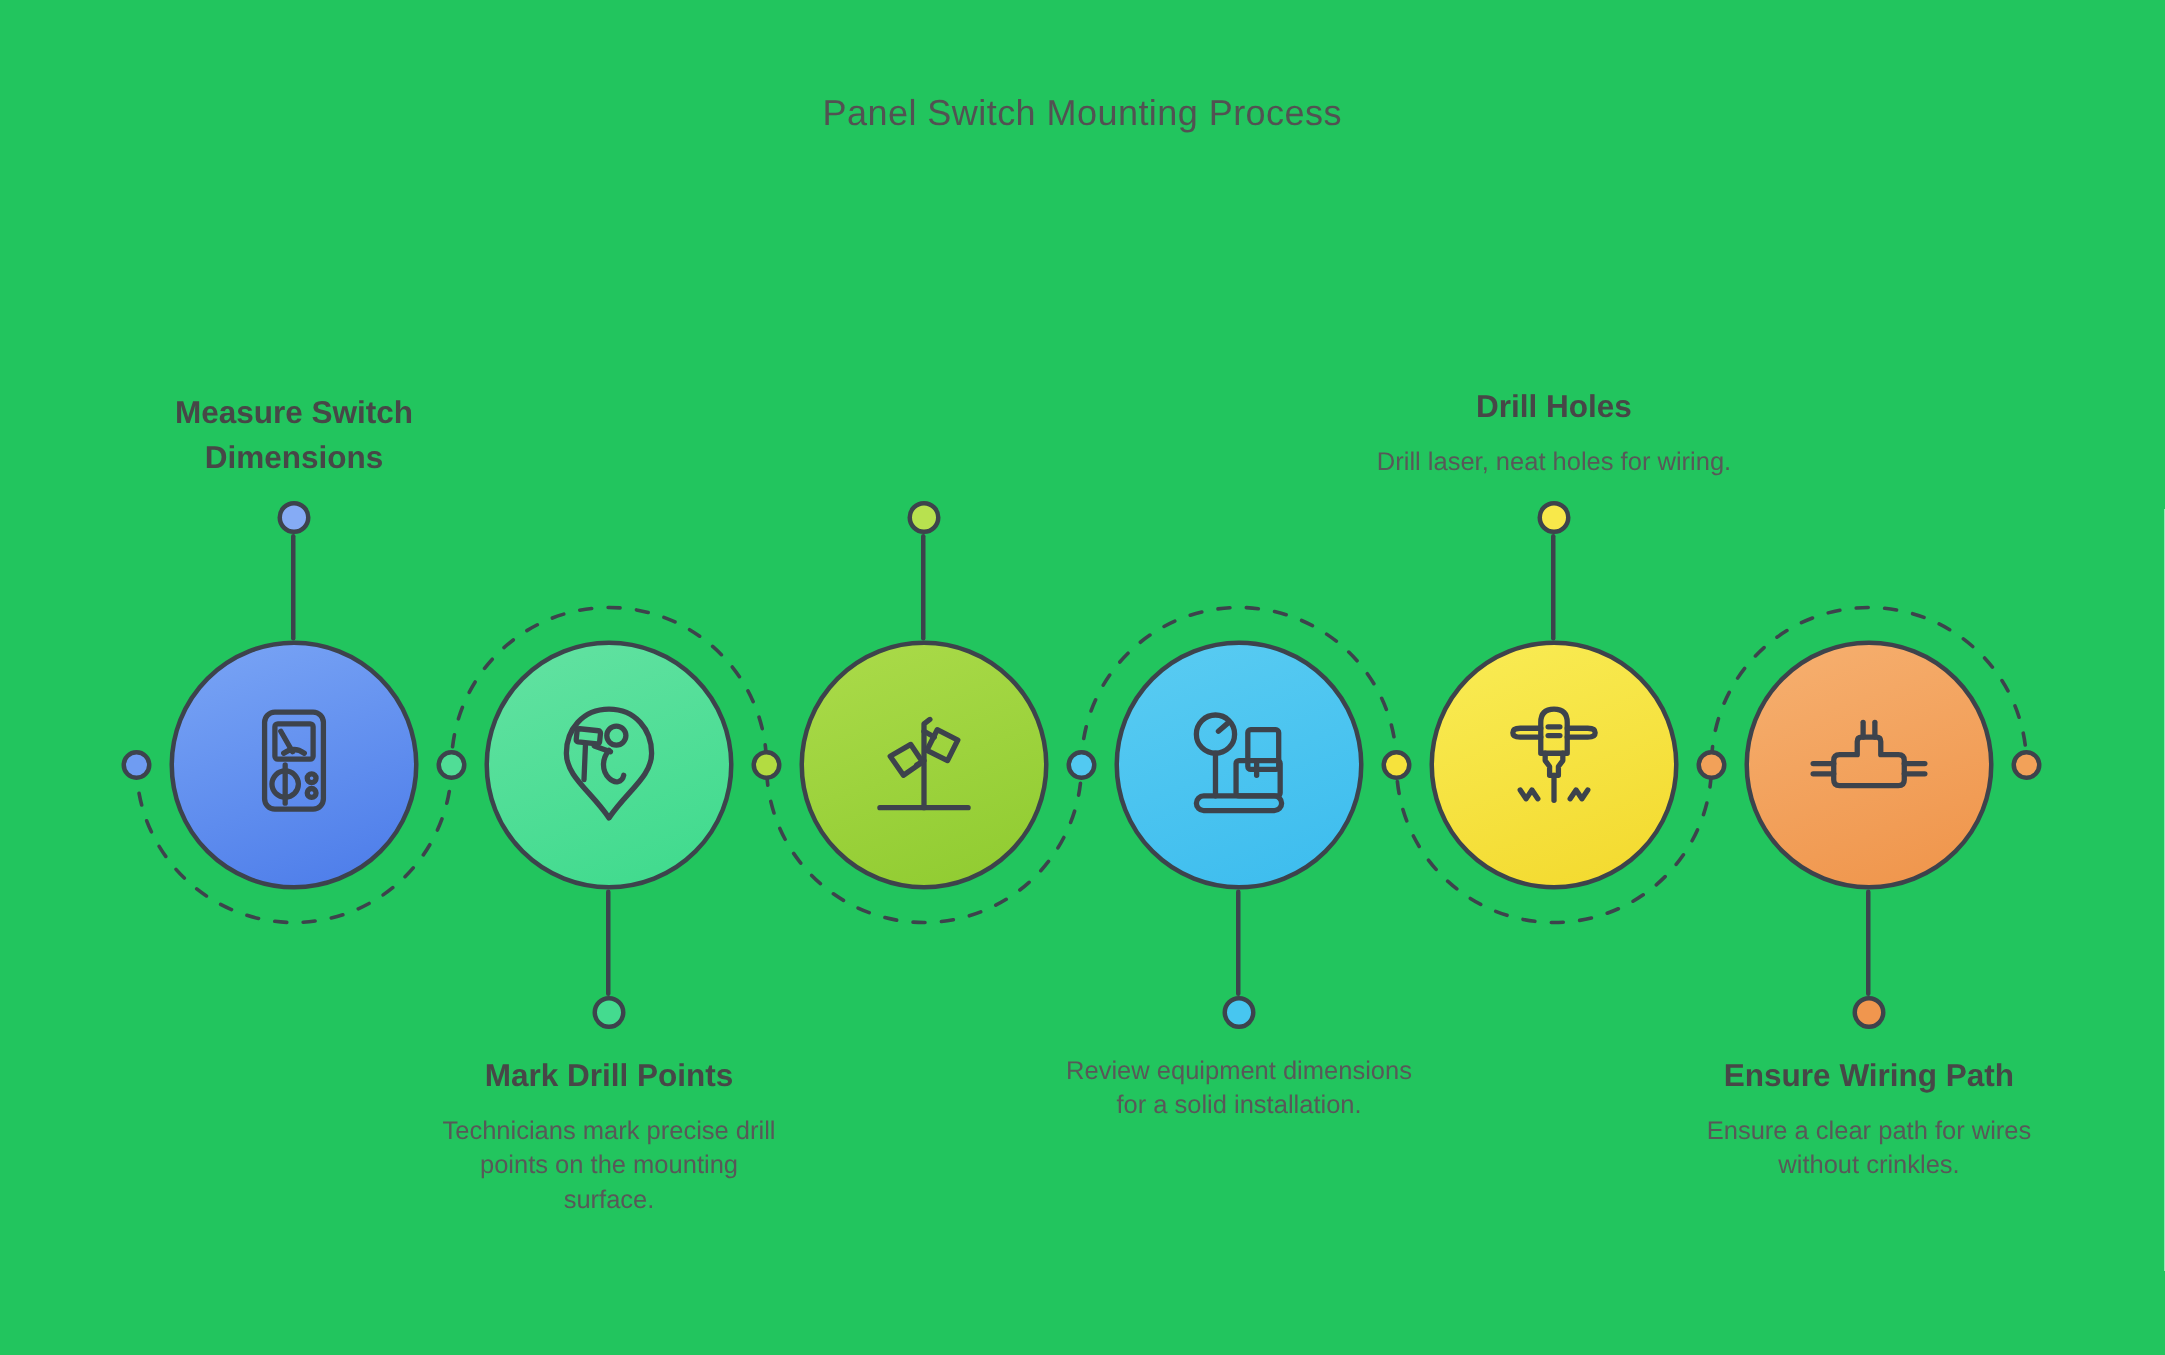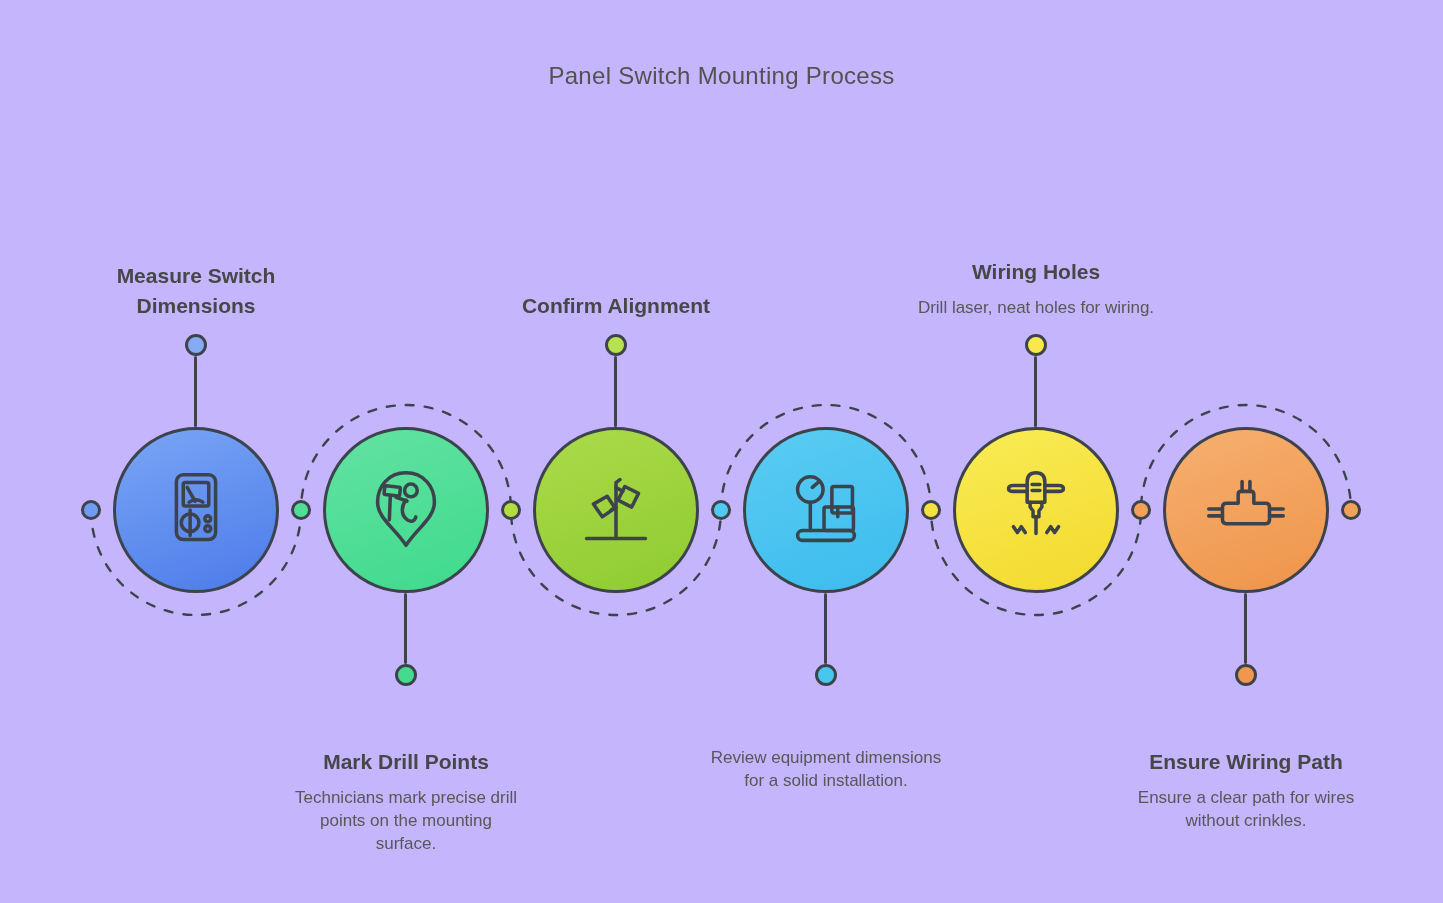--- a/index.html
+++ b/index.html
@@ -63,37 +63,37 @@
     border-radius: 50%;
     top: 500px;
   }
   .label {
     position: absolute;
     width: 248px;
     display: flex; flex-direction: column; gap: 11px;
     text-align: center;
   }
   .label.top { top: 130px; height: 190px; justify-content: flex-end; }
-  .label.bottom { top: 703px; margin-top: 44px; }
+  .label.bottom { top: 703px; }
   .label h2 {
     font-size: 21px;
     font-weight: bold;
     line-height: 1.4;
     color: var(--heading-color, #474747);
   }
   .label p {
     font-size: 17px;
     line-height: 1.35;
     color: var(--body-color, #585858);
   }
 </style>
 </head>
 <body>
 
-<div class="canvas" style="--stroke: #3d434c; --title-color: #525252; --heading-color: #474747; --body-color: #585858; background-color: #c4b5fd;">
+<div class="canvas" style="--stroke: #3d434c; --title-color: #525252; --heading-color: #474747; --body-color: #585858; background-color: #22c55e;">
 
   <div class="main-title">Panel Switch Mounting Process</div>
 
   <svg class="wave" width="1443" height="903" viewBox="0 0 1443 903">
     <path d="M 91 510 A 105 105 0 0 0 301 510 A 105 105 0 0 1 511 510 A 105 105 0 0 0 721 510 A 105 105 0 0 1 931 510 A 105 105 0 0 0 1141 510 A 105 105 0 0 1 1351 510"></path>
   </svg>
 
   <div class="label top" style="left:72px">
     <h2>Measure Switch Dimensions</h2>
   </div>
@@ -123,21 +123,20 @@
       <path d="M50 12 C 32 12 21 26 21 42 C 21 58 38 68 50 86 C 62 68 79 58 79 42 C 79 26 68 12 50 12 Z"></path>
       <rect x="28" y="26" width="16" height="9" rx="1.5" transform="rotate(6 36 30)"></rect>
       <path d="M34 36 L33 60"></path>
       <circle cx="55" cy="30" r="6.5"></circle>
       <path d="M51 41 L40 37"></path>
       <path d="M50 40 C 45 46 45 54 50 59 C 54 63 59 62 60 57"></path>
     </svg>
   </div>
 
   <div class="label top" style="left:492px">
-    <h2>Confirm Alignment</h2>
   </div>
   <div class="cdot" style="left: 605px; top: 334px; background-color: rgb(184, 225, 79);"></div>
   <div class="vline" style="left:614px;top:356px"></div>
   <div class="circle" style="left: 533px; top: 427px; --g1: #abdb4a; --g2: #8fcb30;">
     <svg class="icon" viewBox="0 0 100 100">
       <path d="M20 79 L80 79"></path>
       <path d="M50 79 L50 22 L54 19"></path>
       <path d="M50 47 L45 50"></path>
       <path d="M41 36 L27 44 L36 57 L49 48 Z"></path>
       <path d="M50 27 L57 31"></path>
@@ -156,21 +155,21 @@
       <path d="M36 27 L43 21"></path>
       <path d="M34 42 L34 71"></path>
       <rect x="56" y="26" width="21" height="27" rx="2"></rect>
       <rect x="48" y="47" width="30" height="24" rx="2"></rect>
       <path d="M62 47 L62 57"></path>
       <rect x="21" y="71" width="58" height="10" rx="5"></rect>
     </svg>
   </div>
 
   <div class="label top" style="left:912px">
-    <h2>Wiring Holes</h2>
+    <h2>Drill Holes</h2>
     <p>Drill laser, neat holes for wiring.</p>
   </div>
   <div class="cdot" style="left: 1025px; top: 334px; background-color: rgb(248, 232, 74);"></div>
   <div class="vline" style="left:1034px;top:356px"></div>
   <div class="circle" style="left: 953px; top: 427px; --g1: #f9ec55; --g2: #f3d92d;">
     <svg class="icon" viewBox="0 0 100 100">
       <path d="M41 42 L41 21 Q 41 12 50 12 Q 59 12 59 21 L59 42 Z"></path>
       <path d="M46 24 L54 24"></path>
       <path d="M46 30 L54 30"></path>
       <path d="M41 25 L27 25 Q 22 25 22 28 Q 22 31 27 31 L41 31"></path>

